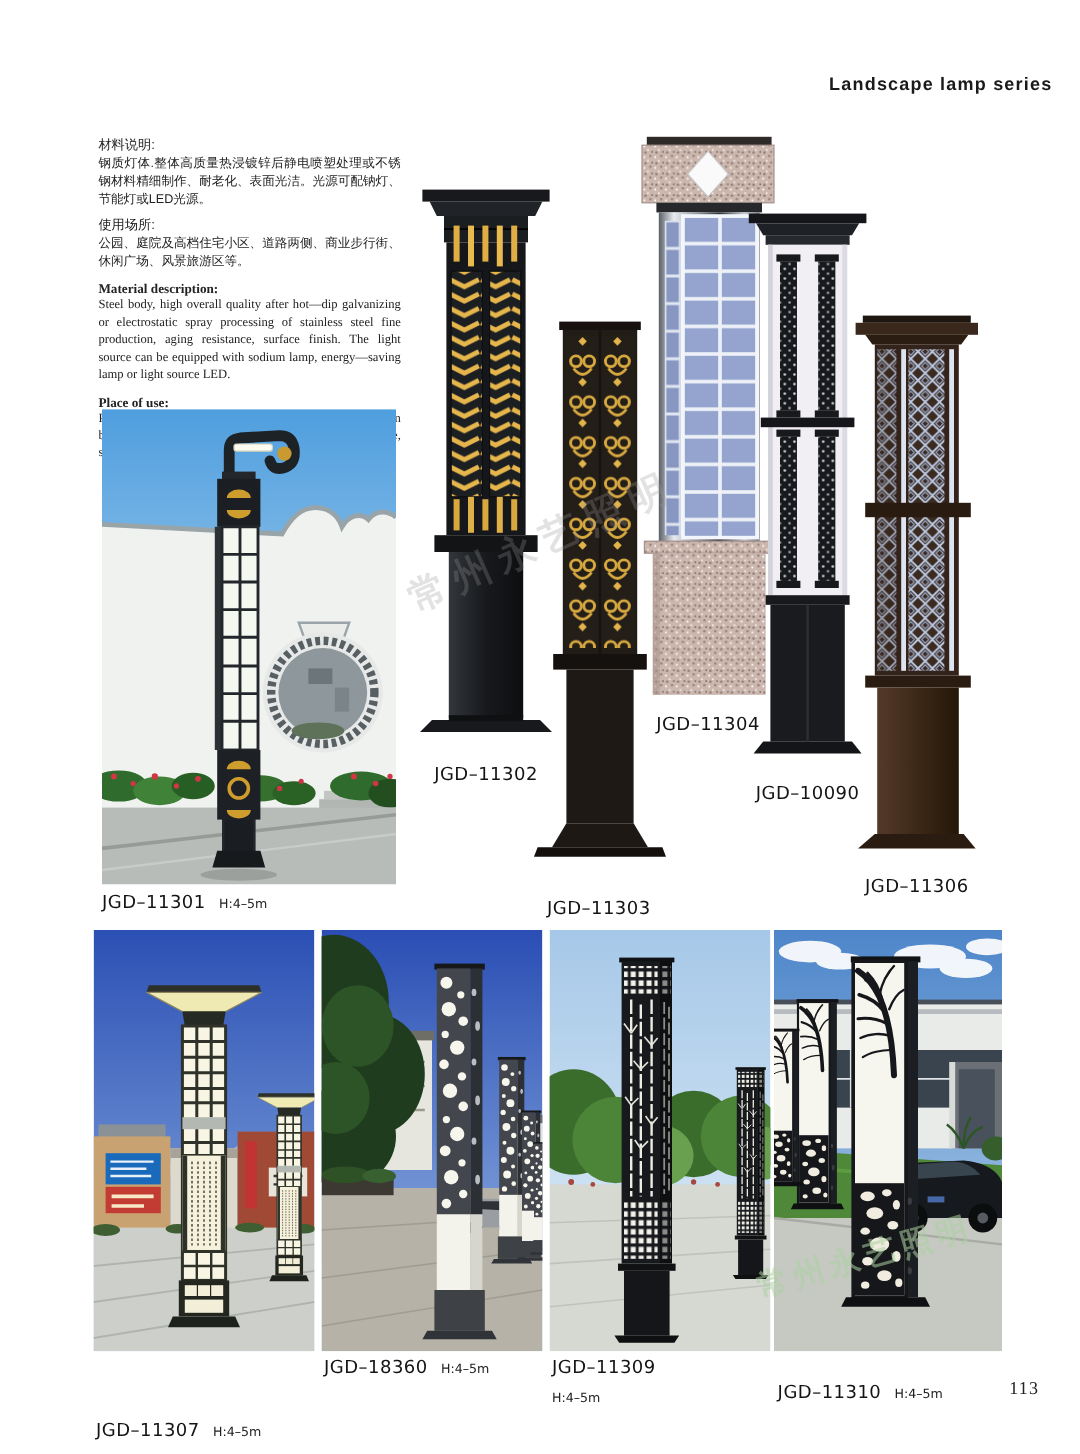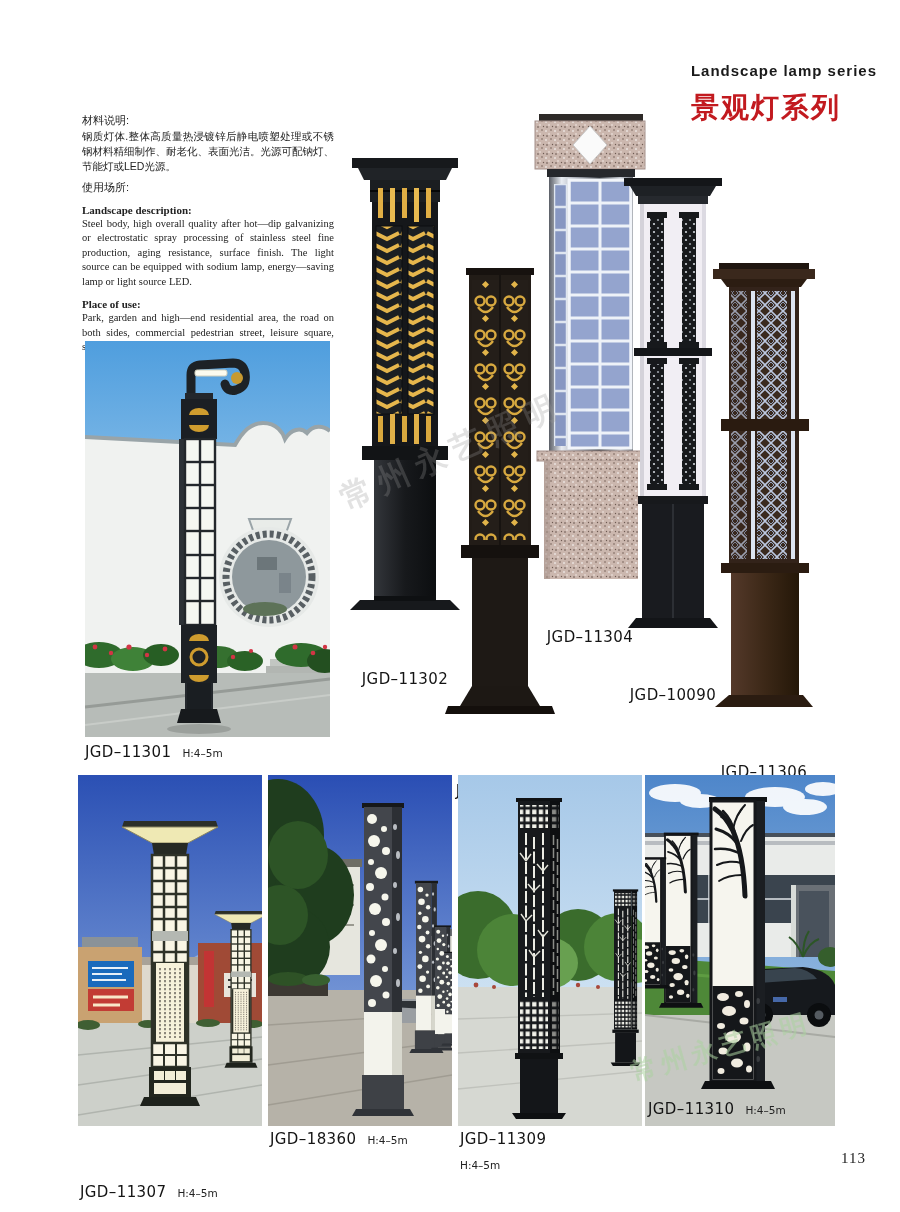--- a/index.html
+++ b/index.html
@@ -10,45 +10,45 @@
   #series-en{font-size:15px;font-weight:bold;color:#1a1a1a;letter-spacing:1px;}
   #series-zh{font-size:28px;font-weight:bold;color:#c21a1f;letter-spacing:2px;}
   
   #info{position:absolute;left:82px;top:108px;width:252px;color:#222;}
   #info .zh-h{font-size:11px;font-weight:normal;margin:5px 0 1px;}
   #info .zh-b{font-size:10.5px;line-height:1.45;text-align:justify;margin:0;}
   #info .en-h{font-family:"Liberation Serif",serif;font-size:11px;font-weight:bold;margin:9px 0 1px;}
   #info .en-b{font-family:"Liberation Serif",serif;font-size:10.5px;line-height:1.38;text-align:justify;margin:0;}
   
   .label-row{position:absolute;display:flex;align-items:baseline;gap:11px;white-space:nowrap;}
-  .label-row.center{justify-content:center;margin-top:34px;}
+  .label-row.center{justify-content:center;}
   .model{font-size:15px;color:#141414;letter-spacing:.4px;font-family:"DejaVu Sans",sans-serif;}
   .height{font-size:10.5px;color:#222;font-family:"DejaVu Sans",sans-serif;}
   .photo{position:absolute;}
   svg{display:block;}
   .watermark{position:absolute;pointer-events:none;white-space:nowrap;font-weight:bold;z-index:6;}
   #wm1{left:332px;top:430px;transform:rotate(-24deg);font-size:32px;letter-spacing:8px;color:rgba(150,150,150,.28);}
   #wm2{left:628px;top:1030px;transform:rotate(-16deg);font-size:26px;letter-spacing:5px;color:rgba(172,210,160,.55);}
   #page-number{position:absolute;left:841px;top:1150px;font-size:15px;color:#222;letter-spacing:1px;font-family:Liberation Serif, serif;}
 </style>
 </head>
 <body>
 
 <div id="page">
 
   <div id="header">
     <span id="series-en">Landscape lamp series</span>
-    <span id="series-zh" style="color: rgb(194, 26, 31);">景观灯系列</span>
   </div>
 
   <div id="info">
     <p class="zh-h">材料说明:</p>
     <p class="zh-b">钢质灯体.整体高质量热浸镀锌后静电喷塑处理或不锈钢材料精细制作、耐老化、表面光洁。光源可配钠灯、节能灯或LED光源。</p>
     <p class="zh-h">使用场所:</p>
-    <p class="en-h">Landscape description:</p>
+    <p class="zh-b">公园、庭院及高档住宅小区、道路两侧、商业步行街、休闲广场、风景旅游区等。</p>
+    <p class="en-h">Material description:</p>
     <p class="en-b">Steel body, high overall quality after hot—dip galvanizing or electrostatic spray processing of stainless steel fine production, aging resistance, surface finish. The light source can be equipped with sodium lamp, energy—saving lamp or light source LED.</p>
     <p class="en-h">Place of use:</p>
     <p class="en-b">Park, garden and high—end residential area, the road on both sides, commercial pedestrian street, leisure square, scenic tourist areas, etc..</p>
   </div>
 
   <div class="photo" style="left:85px;top:341px;">
     <svg width="245" height="396" viewBox="0 0 245 396">
       <defs>
         <linearGradient id="s1sky" x1="0" y1="0" x2="0" y2="1">
           <stop offset="0" stop-color="#4f9ede"></stop>
@@ -678,21 +678,21 @@
       <path d="M108,196 L150,193 Q164,194 172,204 L112,208 Z" fill="#38444e"></path>
       <circle cx="116" cy="240" r="12" fill="#0b0d0f"></circle>
         <circle cx="116" cy="240" r="4.5" fill="#555b61"></circle>
       <circle cx="174" cy="240" r="12" fill="#0b0d0f"></circle>
         <circle cx="174" cy="240" r="4.5" fill="#555b61"></circle>
       <ellipse cx="100" cy="212" rx="4" ry="2" fill="#d0d8de"></ellipse>
       <rect x="128" y="222" width="14" height="5" fill="#4668a8"></rect>
       <use href="#s10lamp" transform="translate(66,26)"></use>
     </svg>
   </div>
-  <div class="label-row" style="left:648px;top:1100px;">
+  <div class="label-row" style="left:648px;top:1151px;">
     <span class="model">JGD–11310</span>
     <span class="height">H:4–5m</span>
   </div>
 
   <div id="wm1" class="watermark">常州永艺照明</div>
   <div id="wm2" class="watermark">常州永艺照明</div>
 
   <div id="page-number">113</div>
 
 </div>

